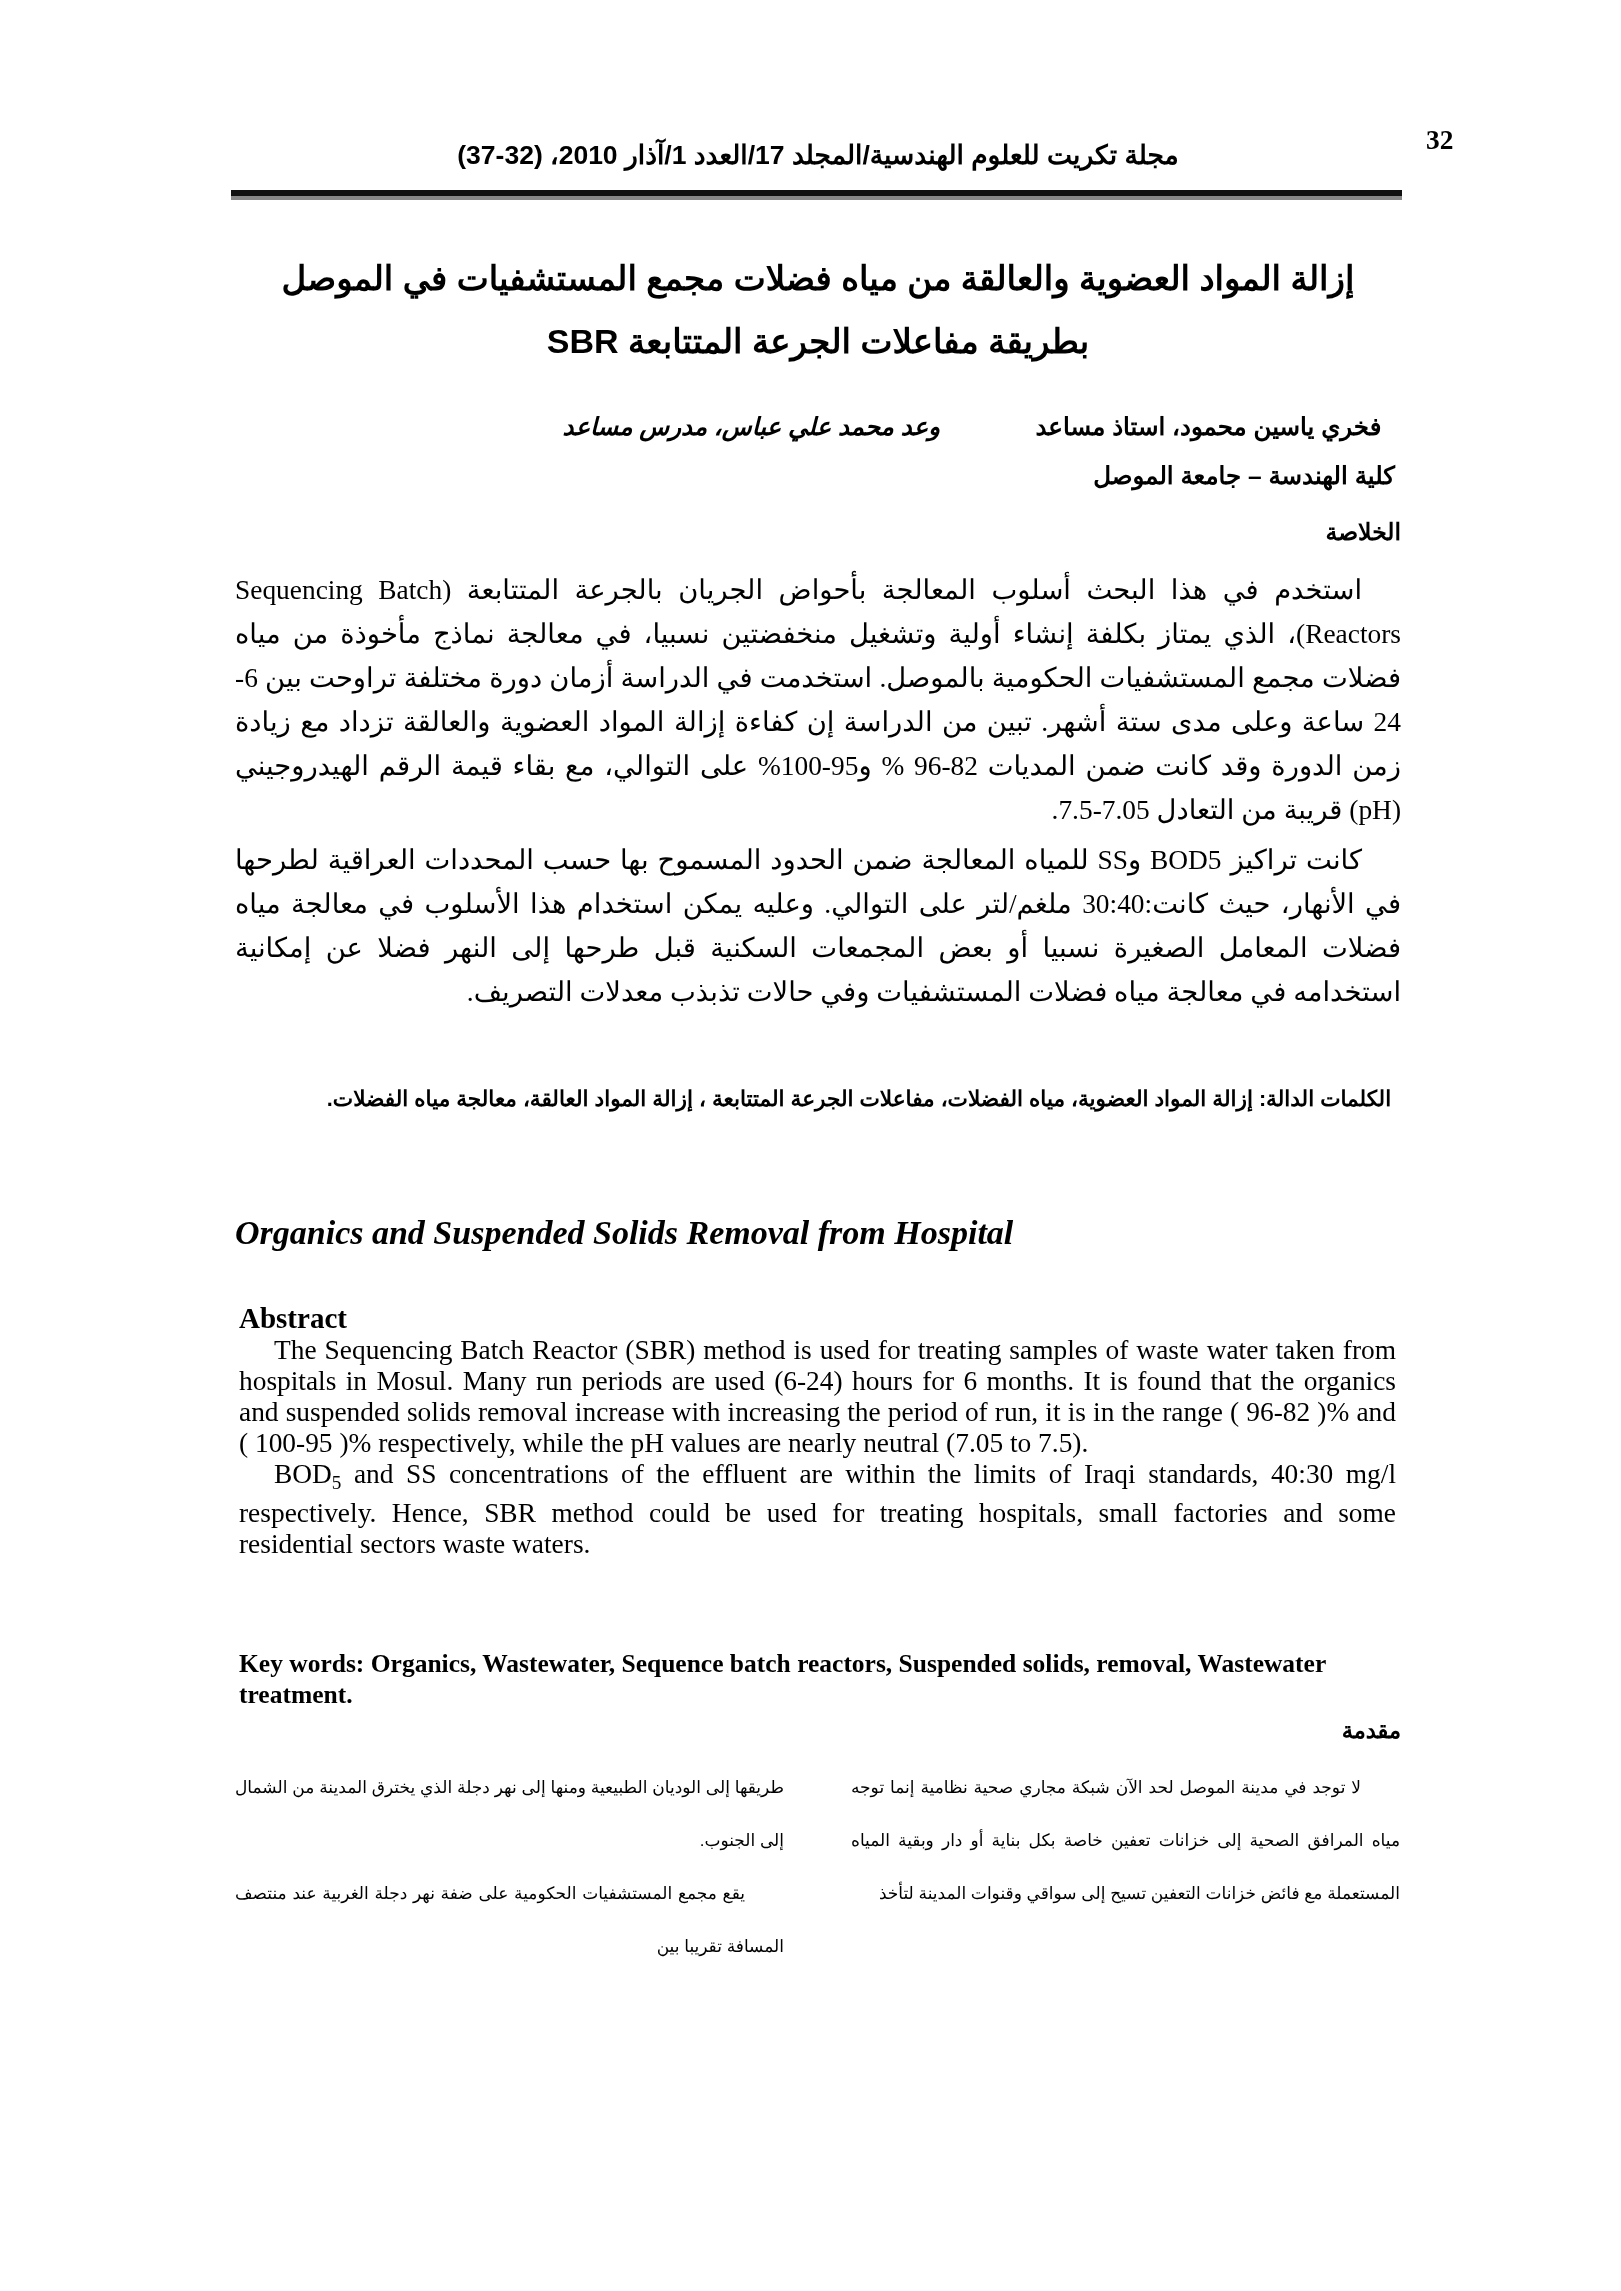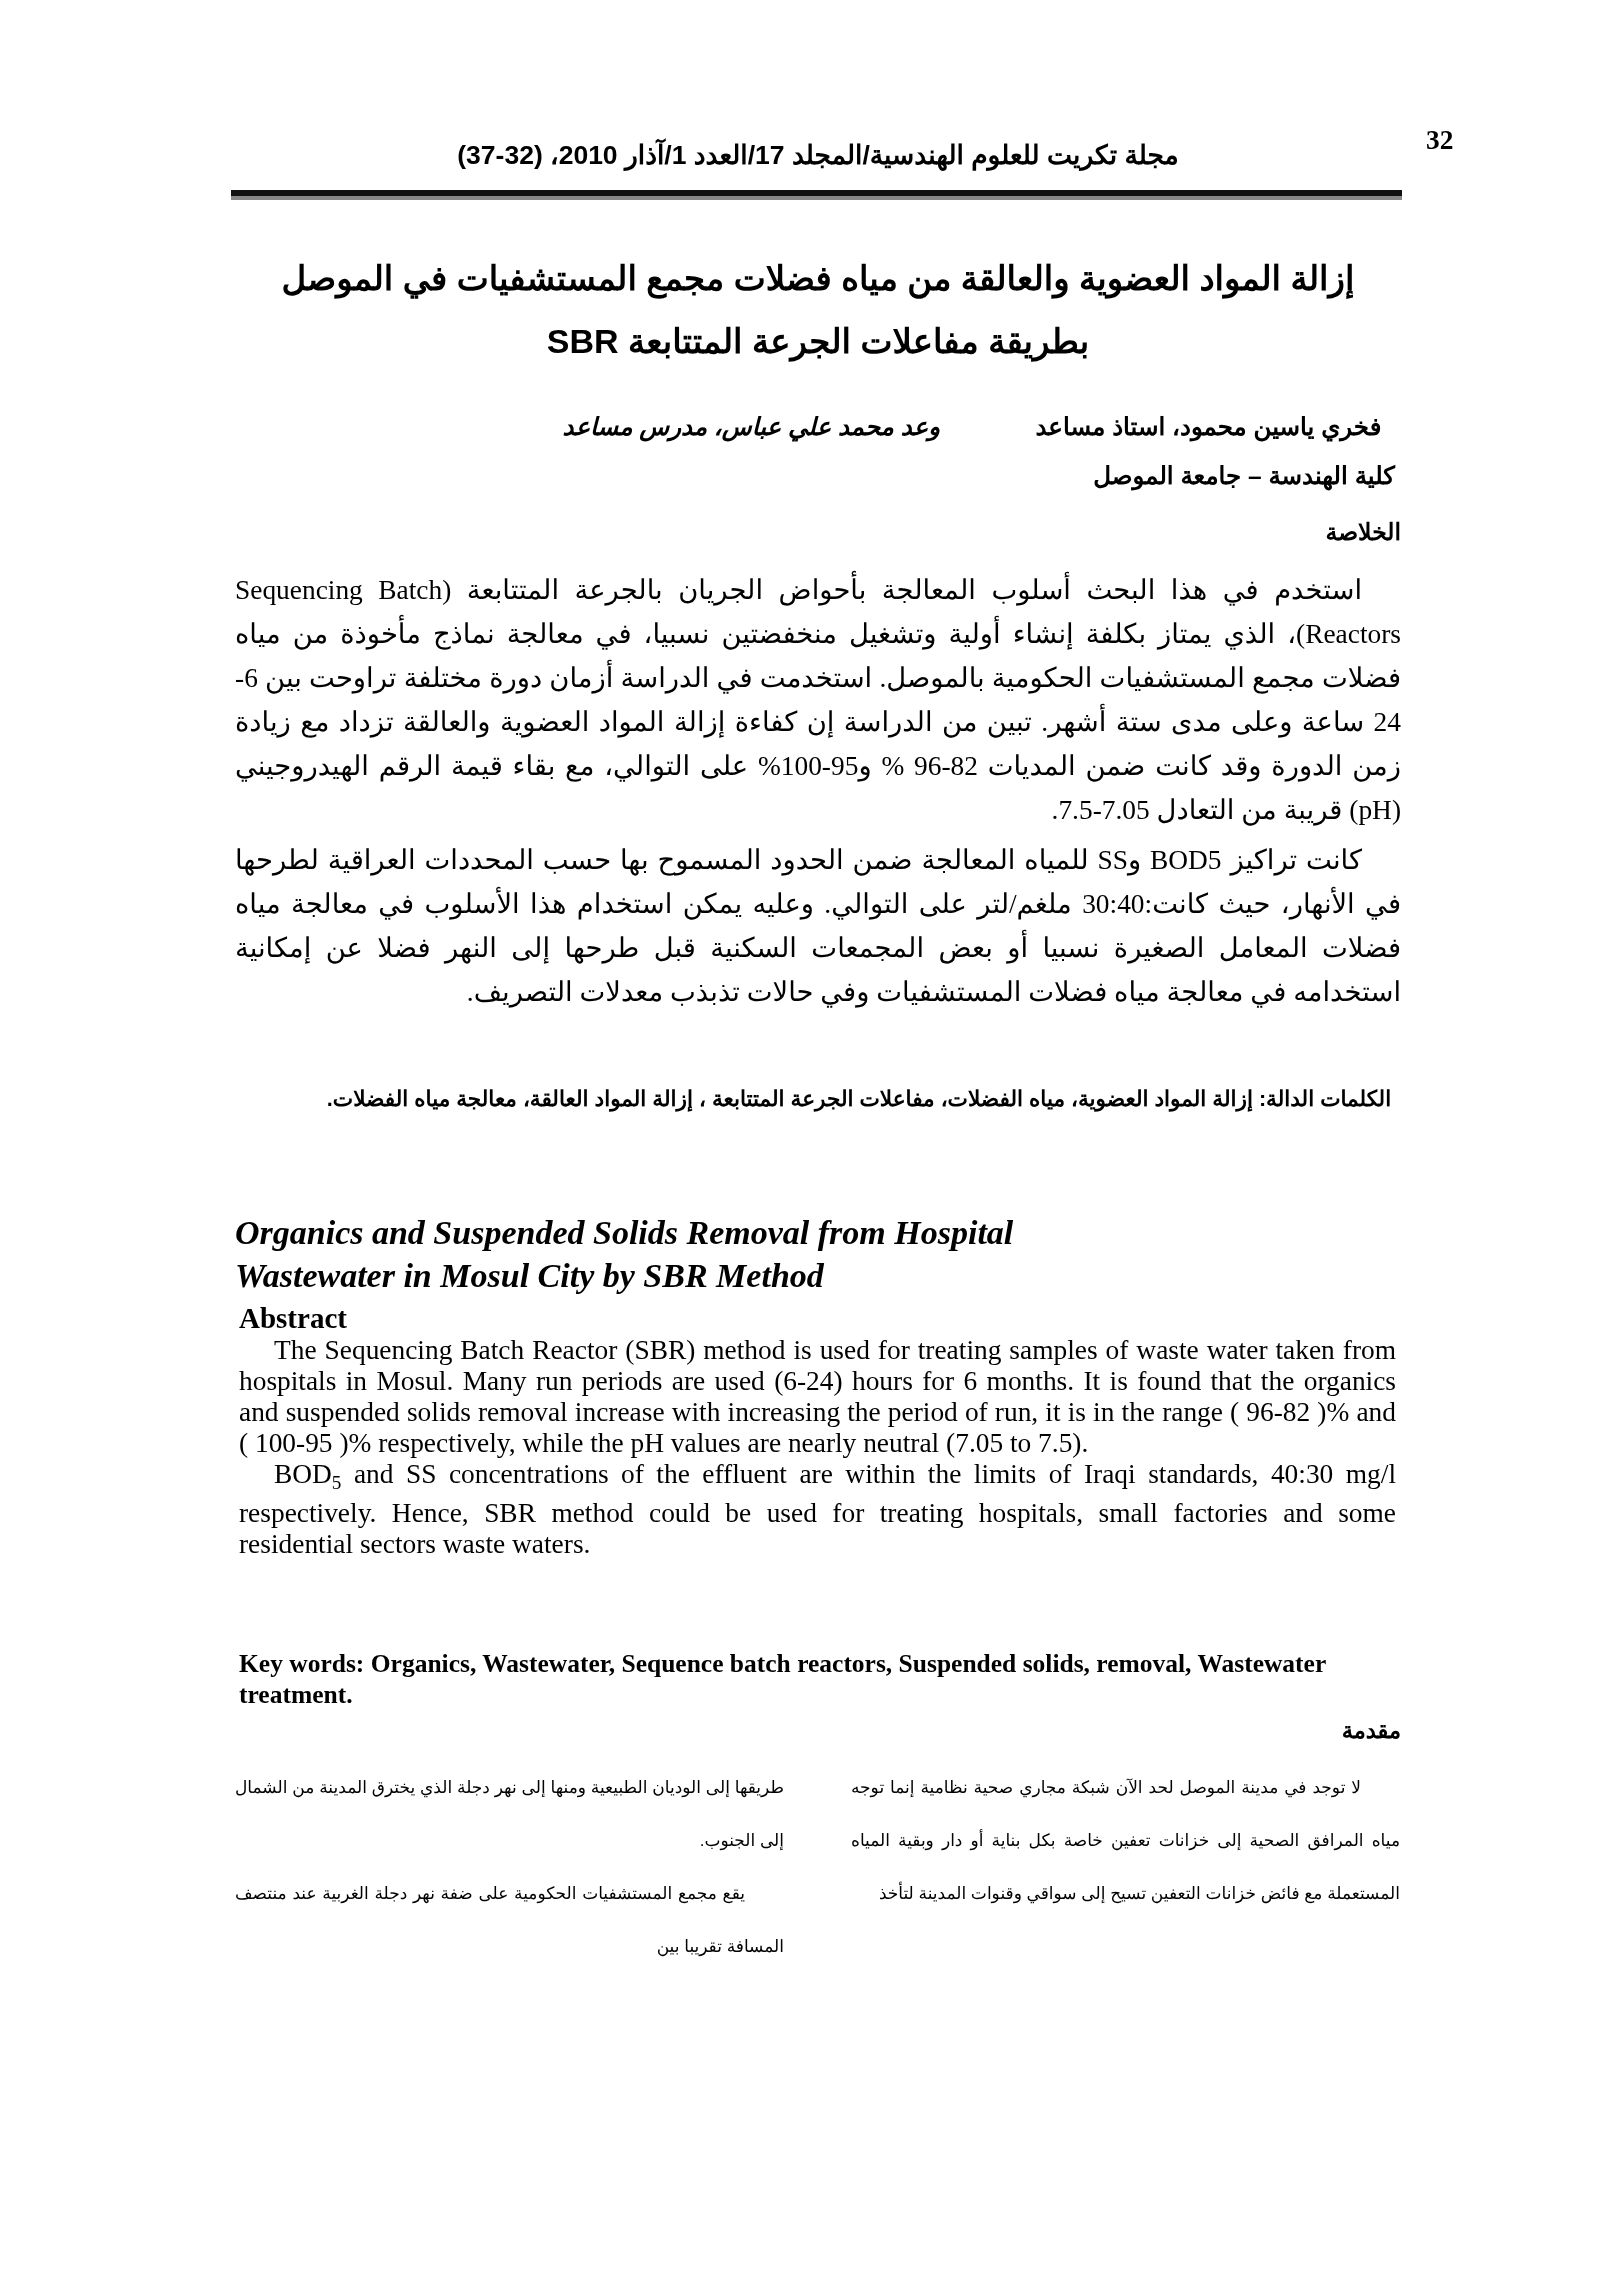--- a/index.html
+++ b/index.html
@@ -51,21 +51,20 @@
   <p>استخدم في هذا البحث أسلوب المعالجة بأحواض الجريان بالجرعة المتتابعة (Sequencing Batch Reactors)، الذي يمتاز بكلفة إنشاء أولية وتشغيل منخفضتين نسبيا، في معالجة نماذج مأخوذة من مياه فضلات مجمع المستشفيات الحكومية بالموصل. استخدمت في الدراسة أزمان دورة مختلفة تراوحت بين 6-24 ساعة وعلى مدى ستة أشهر. تبين من الدراسة إن كفاءة إزالة المواد العضوية والعالقة تزداد مع زيادة زمن الدورة وقد كانت ضمن المديات 82-96 % و95-100% على التوالي، مع بقاء قيمة الرقم الهيدروجيني (pH) قريبة من التعادل 7.05-7.5.</p>
   <p>كانت تراكيز BOD5 وSS للمياه المعالجة ضمن الحدود المسموح بها حسب المحددات العراقية لطرحها في الأنهار، حيث كانت:30:40 ملغم/لتر على التوالي. وعليه يمكن استخدام هذا الأسلوب في معالجة مياه فضلات المعامل الصغيرة نسبيا أو بعض المجمعات السكنية قبل طرحها إلى النهر فضلا عن إمكانية استخدامه في معالجة مياه فضلات المستشفيات وفي حالات تذبذب معدلات التصريف.</p>
 </div>
 <div class="ar-keywords">
   <span>الكلمات الدالة:</span>
   <span>إزالة المواد العضوية، مياه الفضلات، مفاعلات الجرعة المتتابعة ، إزالة المواد العالقة، معالجة مياه الفضلات.</span>
 </div>
 
 <div class="en-title">
   <div>Organics and Suspended Solids Removal from Hospital</div>
-  <div>Wastewater in Mosul City by SBR Method</div>
 </div>
 <div class="en-abstract-heading">Abstract</div>
 <div class="en-abstract">
   <p>The Sequencing Batch Reactor (SBR) method is used for treating samples of waste water taken from hospitals in Mosul. Many run periods are used (6-24) hours for 6 months. It is found that the organics and suspended solids removal increase with increasing the period of run, it is in the range ( 96-82 )% and ( 100-95 )% respectively, while the pH values are nearly neutral (7.05 to 7.5).</p>
   <p><span>BOD</span><sub>5</sub><span> and SS concentrations of the effluent are within the limits of Iraqi standards, 40:30 mg/l respectively. Hence, SBR method could be used for treating hospitals, small factories and some  residential sectors waste waters.</span></p>
 </div>
 <div class="en-keywords">
   <span>Key words:</span><span> Organics, Wastewater, Sequence batch reactors, Suspended solids, removal, Wastewater treatment.</span>
 </div>
 

